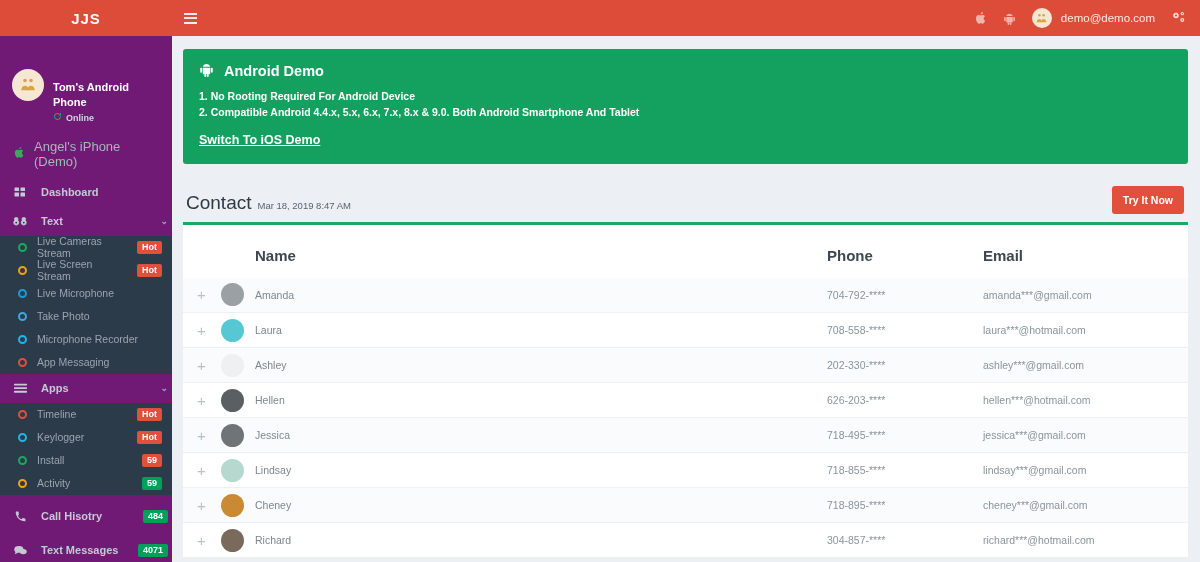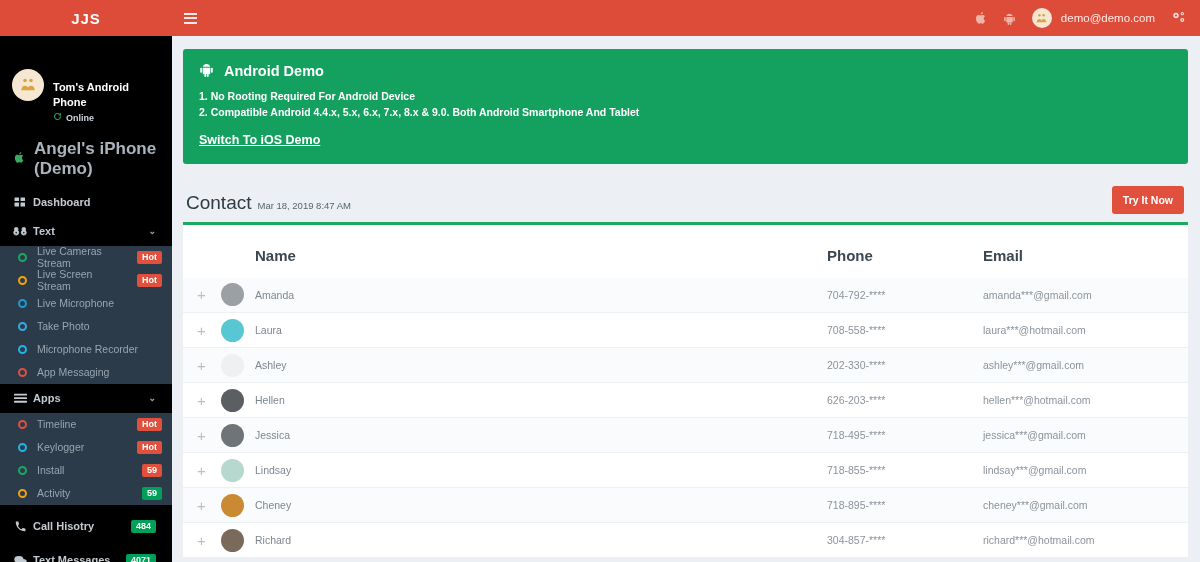--- a/index.html
+++ b/index.html
@@ -7,21 +7,21 @@
     width: 1200px; height: 562px;
     font-family: "Liberation Sans", sans-serif;
     overflow: hidden;
     background: #eceff3;
   }
   .app { display: flex; width: 1200px; height: 562px; }
 
   
   .sidebar {
     width: 172px; flex: 0 0 172px;
-    background: #000000;
+    background: #701a75;
     height: 562px;
     overflow: hidden;
     position: relative;
   }
   .brand {
     height: 36px;
     background: #dd4b39;
     color: #fff;
     display: flex; align-items: center; justify-content: center;
     font-size: 15px; font-weight: bold; letter-spacing: 1px;
@@ -41,28 +41,28 @@
   .profile-name {
     color: #ffffff; font-size: 11px; font-weight: bold; margin-top: 34px;
   }
   .profile-status {
     display: flex; align-items: center; gap: 4px;
     color: #cfd6dc; font-size: 9px; font-weight: bold; margin-top: 2px;
   }
   .dev-row {
     display: flex; align-items: center; gap: 9px;
     padding: 7px 12px 9px 14px;
-    color: #aab4bd; font-size: 17px; font-weight: bold;
+    color: #aab4bd; font-size: 13px; font-weight: normal;
   }
   .nav-item {
     display: flex; align-items: center;
     height: 29px;
-    padding: 0 16px 0 13px;
+    padding: 0 4px 0 13px;
     color: #c3cbd2; font-size: 11px; font-weight: bold;
-    gap: 6px;
+    gap: 14px;
     cursor: pointer;
     position: relative;
   }
   .nav-item.section { color: #c3cbd2; }
   .nav-item .chev { margin-left: auto; font-size: 9px; color: #9aa5ae; }
   .nav-ico { width: 14px; display: inline-flex; align-items: center; justify-content: center; flex: 0 0 14px; }
   .submenu { background: #2b3b4a; }
   .sub-item {
     display: flex; align-items: center;
     height: 23px;

